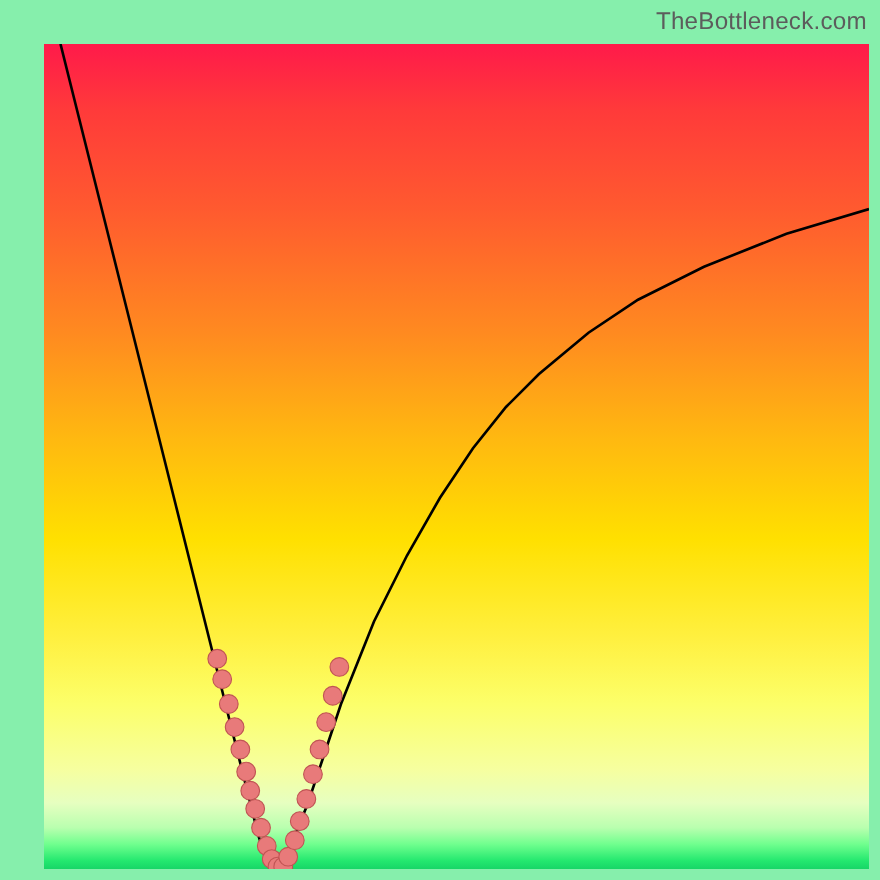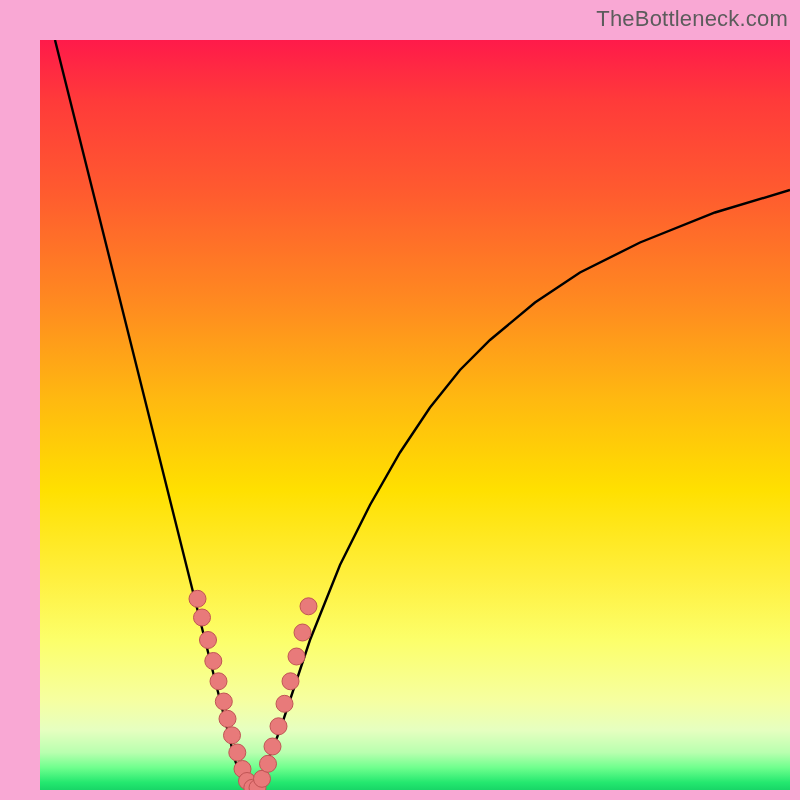--- a/index.html
+++ b/index.html
@@ -8,21 +8,21 @@
     width: 800px;
     height: 800px;
     overflow: hidden;
     font-family: Arial, Helvetica, sans-serif;
     background: #000;
   }
   .frame {
     position: relative;
     width: 800px;
     height: 800px;
-    background: #f9a8d4;
+    background: #86efac;
   }
   .plot-area {
     position: absolute;
     left: 40px;
     top: 40px;
     width: 750px;
     height: 750px;
     overflow: hidden;
   }
   .gradient-bg {

